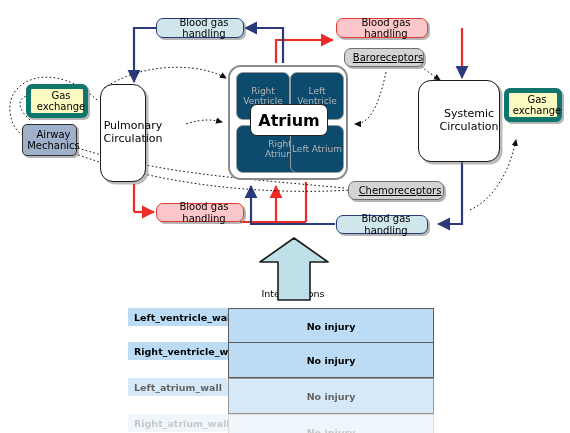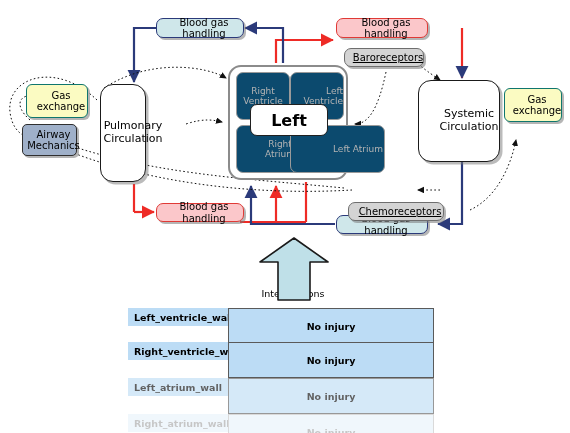--- a/index.html
+++ b/index.html
@@ -11,40 +11,40 @@
   #stage{position:absolute;left:0;top:0;width:570px;height:433px;}
   svg.wires{position:absolute;left:0;top:0;width:570px;height:433px;overflow:visible;}
 
   .node{position:absolute;box-sizing:border-box;display:flex;align-items:center;
         justify-content:center;text-align:center;line-height:1.15;z-index:5;}
 
   .rnd{border-radius:7px;}
   .bg-cyan{background:#cfe7ea;border:1px solid #2b3a7a;}
   .bg-pink{background:#fbc7ca;border:1px solid #e03a36;}
   .bg-gray{background:#d4d4d4;border:1px solid #6e6e6e;text-decoration:underline;}
-  .bg-yellow{background:#fbfbc2;border:1px solid #0f766e;border-radius:6px;}
+  .bg-yellow{background:#fbfbc2;border:5px solid #0f766e;border-radius:6px;}
   .bg-slate{background:#9fb0c9;border:1px solid #2f2f2f;border-radius:5px;}
   .bg-white{background:#ffffff;border:1.6px solid #1a1a1a;border-radius:13px;}
 
   .shadow-sm{box-shadow:2px 2px 0 rgba(120,120,120,.55);}
   .shadow-md{box-shadow:2.5px 2.5px 0 rgba(120,120,120,.5);}
 
   .t10{font-size:10px;color:#000;padding-left:8px;}
   .t11{font-size:11px;color:#000;padding-left:20px;}
 
   
   #heart-cluster{position:absolute;left:228px;top:65px;width:120px;height:115px;z-index:6;}
   .heart-outer{position:absolute;inset:0;border:2px solid #8b8b8b;border-radius:13px;background:#fff;}
   .chamber{position:absolute;width:52px;height:46px;border:1.3px solid #9a9a9a;border-radius:7px;
            background:#0c4a6e;display:flex;align-items:center;justify-content:center;text-align:center;
            font-size:9px;color:#b3b3b3;line-height:1.15;}
   .ch-rv{left:8px;top:7px;}
-  .ch-lv{left:62px;top:7px;text-align:right;}
+  .ch-lv{left:62px;top:7px;}
   .ch-ra{left:8px;top:60px;padding-left:17px;}
-  .ch-la{left:62px;top:60px;padding-left:41px;}
+  .ch-la{left:62px;top:60px;}
   .heart-label{position:absolute;left:22px;top:39px;width:76px;height:30px;background:#fff;
                border:1.4px solid #202020;border-radius:7px;display:flex;align-items:center;
                justify-content:center;font-size:16px;font-weight:bold;color:#000;z-index:3;}
 
   
   #interv-wrap{position:absolute;left:258px;top:236px;width:72px;height:66px;z-index:5;}
   #interv-label{position:absolute;left:228px;top:288px;width:130px;text-align:center;font-size:9.5px;color:#000;}
 
   
   .srow{position:absolute;left:0;width:570px;height:18px;z-index:4;}
@@ -120,21 +120,21 @@
   </div>
 
   <div class="node rnd bg-cyan t10 shadow-sm" style="left:336px;top:215px;width:92px;height:19px;">
     <span>Blood gas handling</span>
   </div>
 
   <div class="node rnd bg-gray t10 shadow-sm" style="left:344px;top:48px;width:80px;height:19px;">
     <span>Baroreceptors</span>
   </div>
 
-  <div class="node rnd bg-gray t10 shadow-sm" style="left:348px;top:181px;width:96px;height:19px;margin-top:21px;">
+  <div class="node rnd bg-gray t10 shadow-sm" style="left:348px;top:181px;width:96px;height:19px;">
     <span>Chemoreceptors</span>
   </div>
 
   <div class="node bg-yellow t10 shadow-sm" style="left:26px;top:84px;width:62px;height:34px;">
     <span>Gas exchange</span>
   </div>
 
   <div class="node bg-yellow t10 shadow-sm" style="left:504px;top:88px;width:58px;height:34px;">
     <span>Gas exchange</span>
   </div>
@@ -159,21 +159,21 @@
     <div class="chamber ch-lv">
       <span>Left Ventricle</span>
     </div>
     <div class="chamber ch-ra">
       <span>Right Atrium</span>
     </div>
     <div class="chamber ch-la">
       <span>Left Atrium</span>
     </div>
     <div class="heart-label">
-      <span>Left</span>
+      <span>Atrium</span>
     </div>
   </div>
 
   <div id="interv-wrap">
     <svg viewBox="0 0 72 66" width="72" height="66">
       <path d="M36,2 L70,26 L52,26 L52,64 L20,64 L20,26 L2,26 Z" fill="#bfe0e8" stroke="#1a1a1a" stroke-width="1.6" stroke-linejoin="round"></path>
     </svg>
   </div>
   <div id="interv-label">
     <span>Interventions</span>

